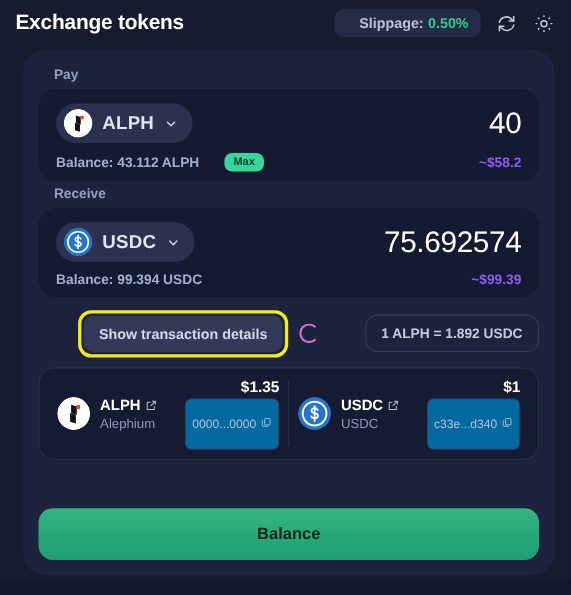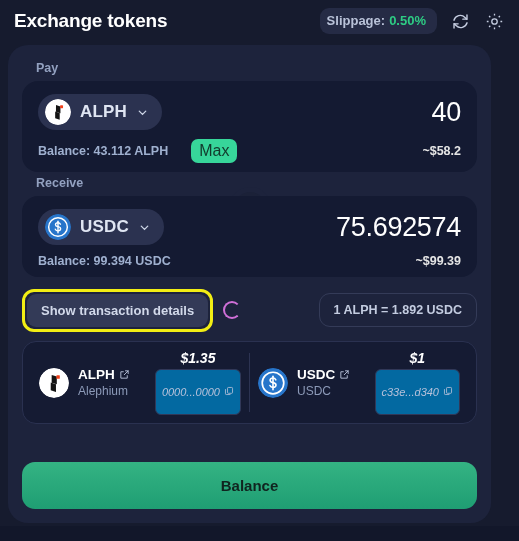--- a/index.html
+++ b/index.html
@@ -25,36 +25,36 @@
   .title {
     font-size: 19px; font-weight: bold; color: #ffffff;
     letter-spacing: -0.2px;
   }
   .header-right {
     margin-left: auto; display: flex; align-items: center; gap: 12px;
   }
   .slippage-badge {
     background: #252b45;
     border-radius: 9px;
-    padding: 5px 11px 6px 7px;
+    padding: 5px 11px 6px 23px;
     font-size: 13px; font-weight: bold;
     color: #b9c2d8;
     display: flex; align-items: baseline; gap: 4px;
     white-space: nowrap;
   }
   .slippage-value { color: #2ecc84; }
   .icon-btn {
     width: 22px; height: 22px;
     display: flex; align-items: center; justify-content: center;
     color: #c5cde0;
   }
 
   
   .card {
-    position: absolute; left: 8px; top: 45px;
+    position: absolute; left: 21px; top: 45px;
     width: 483px; height: 478px;
     background: #1d233c;
     border-radius: 20px;
     padding: 12px 14px 14px 14px;
   }
 
   .section-label {
     font-size: 12.5px; font-weight: bold; color: #93a1c0;
     margin: 4px 0 6px 14px;
   }
@@ -91,25 +91,25 @@
   .panel-sub {
     display: flex; align-items: center; justify-content: space-between;
     margin-top: 9px;
   }
   .balance {
     font-size: 12.5px; color: #9fb0cf; font-weight: bold;
     display: flex; align-items: center; gap: 23px;
   }
   .max-pill {
     background: #37d69a; color: #123a2c;
-    font-size: 16px; font-weight: normal;
+    font-size: 10px; font-weight: bold;
     border-radius: 7px; padding: 3px 8px;
   }
   .usd {
-    font-size: 12.5px; color: #e5e5e5; font-weight: bold;
+    font-size: 12.5px; color: #8b5cf6; font-weight: bold;
   }
 
   
   .swap-wrap {
     position: absolute; left: 0; right: 0; top: 142px;
     display: flex; justify-content: center;
     pointer-events: none;
   }
   .swap-btn {
     width: 42px; height: 42px; border-radius: 50%;
@@ -123,20 +123,21 @@
   
   .details-row {
     display: flex; align-items: center;
     margin-top: 14px; height: 38px;
   }
   .details-btn-focus {
     border: 3px solid #f2ee14;
     border-radius: 12px;
     padding: 2px;
     display: inline-flex;
+    margin-left: 36px;
   }
   .details-btn {
     background: #333a57;
     border-radius: 9px;
     padding: 9px 14px;
     font-size: 13px; color: #d2d9ea; font-weight: bold;
     white-space: nowrap;
   }
   .spinner {
     margin-left: 10px;
@@ -170,21 +171,21 @@
   }
   .info-divider { width: 1px; background: #2c3352; margin: 3px 2px; }
   .info-logo { width: 30px; height: 30px; border-radius: 50%; flex: none; }
   .info-text { min-width: 0; flex: 1 1 auto; }
   .info-name {
     font-size: 13.5px; font-weight: bold; color: #ffffff;
     display: flex; align-items: center; gap: 4px;
   }
   .ext-icon { color: #b9c4dc; display: inline-flex; }
   .info-sub { font-size: 12px; color: #8c9ab8; margin-top: 2px; }
-  .info-right { text-align: center; flex: none; font-style: italic; }
+  .info-right { text-align: right; flex: none; }
   .info-price { font-size: 14px; font-weight: bold; color: #ffffff; }
   .addr-chip {
     margin-top: 3px;
     background: #0369a1;
     border: 1px solid #313858;
     border-radius: 6px;
     padding: 16px 6px;
     font-size: 11px; color: #b6c1da;
     display: inline-flex; align-items: center; gap: 4px;
     white-space: nowrap;

